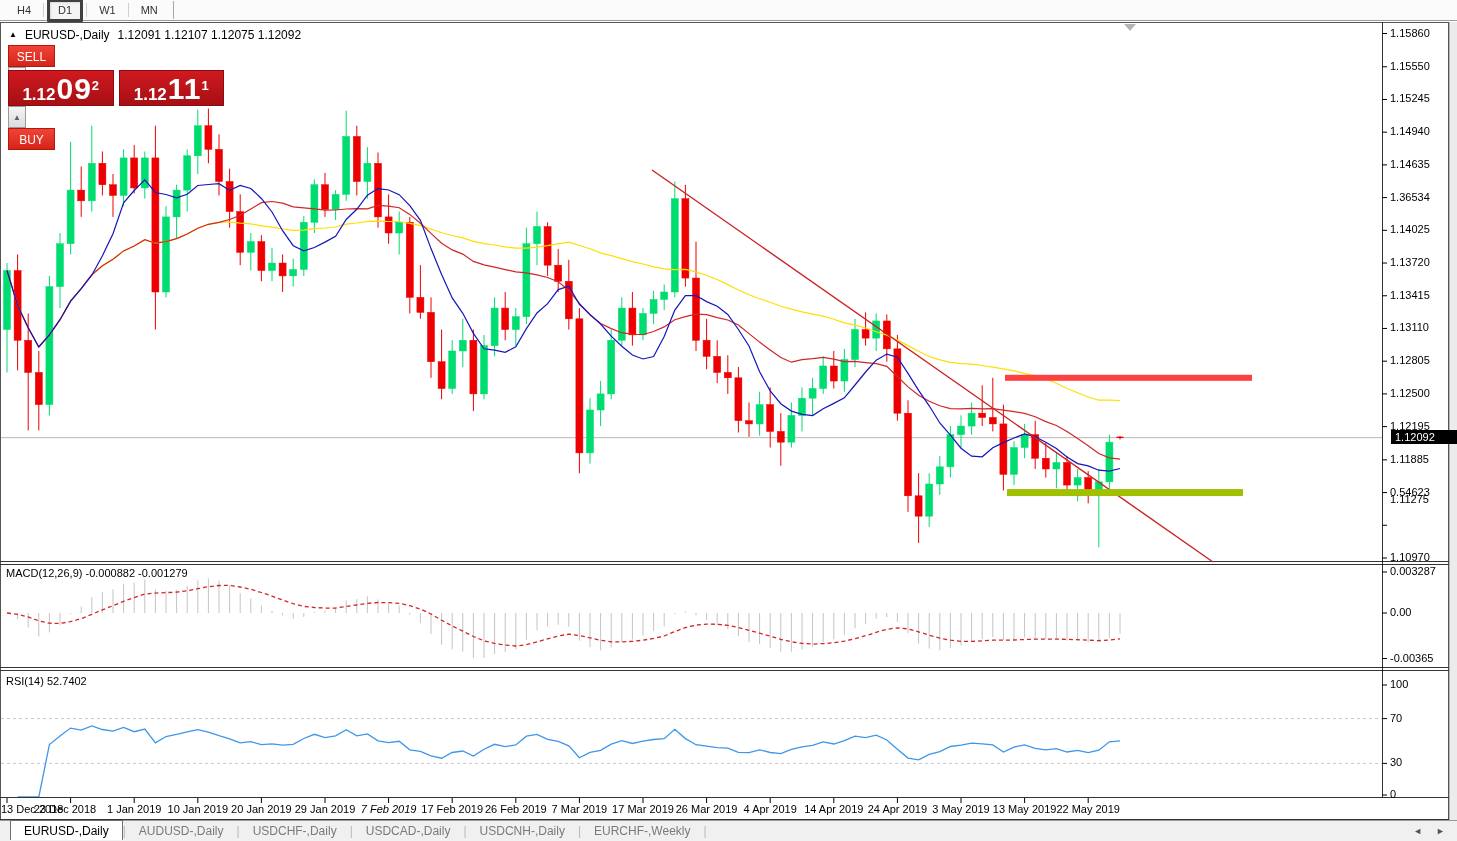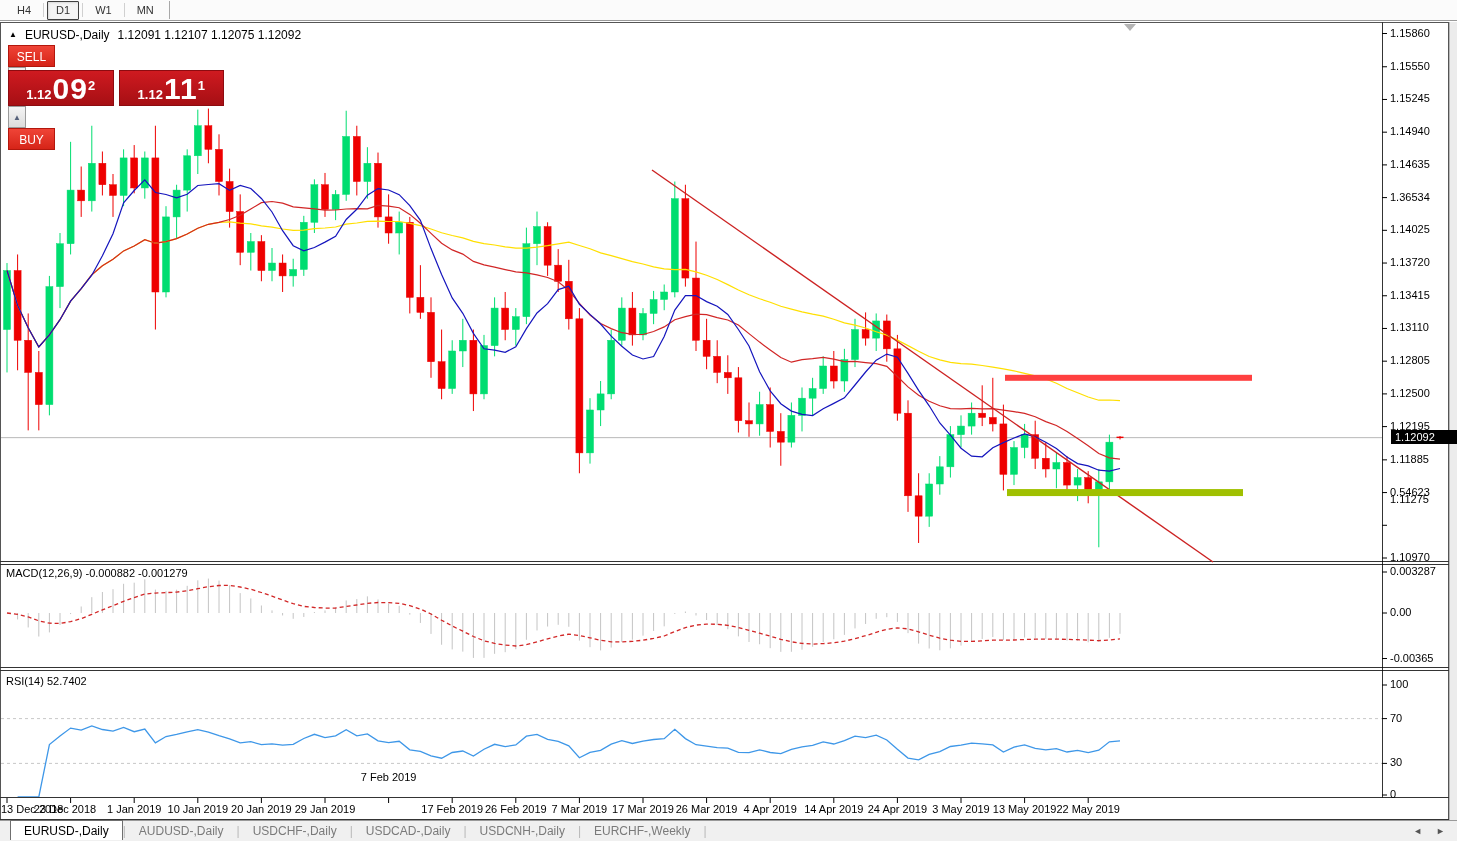--- a/index.html
+++ b/index.html
@@ -2,21 +2,21 @@
 <html><head>
 <meta charset="utf-8">
 <style>
   html,body{margin:0;padding:0;width:1457px;height:841px;overflow:hidden;background:#fff;
     font-family:"Liberation Sans","DejaVu Sans",sans-serif;-webkit-font-smoothing:antialiased;}
   
   #toolbar{position:absolute;left:0;top:0;width:1457px;height:21px;background:#fbfbfb;
     border-bottom:1px solid #9a9a9a;display:flex;align-items:center;padding-left:8px;box-sizing:border-box;}
   .tf-btn{height:17px;line-height:17px;padding:0 8px;font-size:11px;color:#333;cursor:default;
     border:1px solid transparent;border-radius:1px;}
-  .tf-btn.active{background:#f4f4f4;border:1px solid #404040;box-shadow:inset 1px 1px 2px #d8d8d8;}
+  .tf-btn.active{background:#f4f4f4;border:3px solid #404040;box-shadow:inset 1px 1px 2px #d8d8d8;}
   .tf-sep{width:1px;height:14px;background:#d0d0d0;margin:0 3px;}
   .tf-sep-strong{width:1px;height:18px;background:#a8a8a8;margin:0 6px;}
   
   #win{position:absolute;left:0;top:22px;width:1449px;height:819px;background:#fff;}
   #right-strip{position:absolute;right:0;top:22px;width:8px;height:819px;background:#ececec;border-left:1px solid #b8b8b8;box-sizing:border-box;}
   #chart-svg{position:absolute;left:0;top:0;width:1457px;height:841px;}
   
   #title-row{position:absolute;left:9px;top:28px;font-size:12px;color:#000;display:flex;gap:8px;align-items:center;}
   #title-row .tri{font-size:8px;position:relative;top:-1px;color:#000;}
   
@@ -25,21 +25,21 @@
   .tbtn{width:47px;height:22px;color:#fff;font-size:12px;text-align:center;line-height:22px;
     background:linear-gradient(#ef4437,#d62418);border:1px solid #b3170d;box-sizing:border-box;cursor:pointer;}
   .spin{width:18px;height:22px;background:linear-gradient(#f4f4f4,#dcdcdc);border:1px solid #9a9a9a;
     box-sizing:border-box;font-size:8px;color:#55617a;text-align:center;line-height:21px;cursor:pointer;}
   #vol{width:72px;height:24px;border:1px solid #9a9a9a;border-left:none;border-right:none;
     box-sizing:border-box;font-size:13px;text-align:right;padding:0 6px 0 0;font-family:"Liberation Sans",sans-serif;}
   .gap5{width:5px;height:22px;}
   #trade .row2{display:flex;margin-top:3px;height:36px;gap:5px;}
   .bigbox{flex:1;background:linear-gradient(#cf1a20,#a60f14);border:1px solid #8d0b10;color:#fff;
     display:flex;align-items:flex-end;justify-content:center;padding-bottom:3px;box-sizing:border-box;cursor:pointer;}
-  .bigbox .small{font-size:13px;font-weight:bold;margin-right:1px;line-height:15px;}
+  .bigbox .small{font-size:17px;font-weight:bold;margin-right:1px;line-height:15px;}
   .bigbox .big{font-size:30px;font-weight:bold;line-height:26px;letter-spacing:1px;}
   .bigbox .sup{font-size:13px;font-weight:bold;line-height:30px;align-self:flex-start;}
   
   .pane-label{position:absolute;font-size:11px;color:#000;white-space:nowrap;}
   .axis-label{position:absolute;font-size:11px;color:#000;white-space:nowrap;}
   .date-label{position:absolute;font-size:11px;color:#000;white-space:nowrap;text-align:center;width:70px;}
   #cur-price{position:absolute;left:1383px;width:66px;background:#000;color:#fff;font-size:11px;
     padding:1px 0 1px 4px;box-sizing:border-box;}
   
   #tabbar{position:absolute;left:0;top:820px;width:1457px;height:21px;background:#f0f0f0;
@@ -540,21 +540,21 @@
     <div class="axis-label" style="left: 1390px; top: 756.4px;">30</div>
     <div class="axis-label" style="left: 1390px; top: 788px;">0</div>
   </div>
 <div id="time-axis">
     <div class="date-label" style="left: 1px; top: 803px; text-align: left;">13 Dec 2018</div>
     <div class="date-label" style="left: 30px; top: 803px;">23 Dec 2018</div>
     <div class="date-label" style="left: 99.2px; top: 803px;">1 Jan 2019</div>
     <div class="date-label" style="left: 162.8px; top: 803px;">10 Jan 2019</div>
     <div class="date-label" style="left: 226.4px; top: 803px;">20 Jan 2019</div>
     <div class="date-label" style="left: 290px; top: 803px;">29 Jan 2019</div>
-    <div class="date-label" style="left: 353.6px; top: 771px;">7 Feb 2019</div>
+    <div class="date-label" style="left: 353.6px; top: 803px; font-style: italic;">7 Feb 2019</div>
     <div class="date-label" style="left: 417.2px; top: 803px;">17 Feb 2019</div>
     <div class="date-label" style="left: 480.8px; top: 803px;">26 Feb 2019</div>
     <div class="date-label" style="left: 544.4px; top: 803px;">7 Mar 2019</div>
     <div class="date-label" style="left: 608px; top: 803px;">17 Mar 2019</div>
     <div class="date-label" style="left: 671.6px; top: 803px;">26 Mar 2019</div>
     <div class="date-label" style="left: 735.2px; top: 803px;">4 Apr 2019</div>
     <div class="date-label" style="left: 798.8px; top: 803px;">14 Apr 2019</div>
     <div class="date-label" style="left: 862.4px; top: 803px;">24 Apr 2019</div>
     <div class="date-label" style="left: 926px; top: 803px;">3 May 2019</div>
     <div class="date-label" style="left: 989.6px; top: 803px;">13 May 2019</div>

